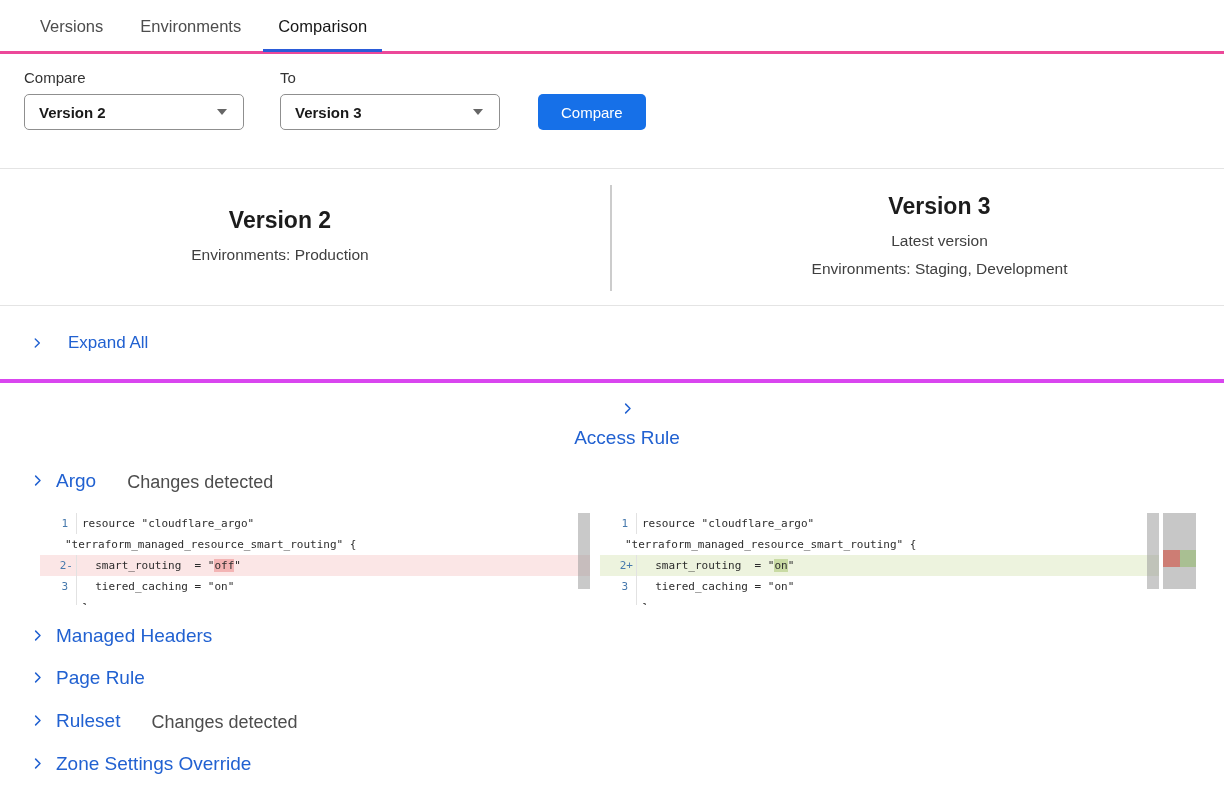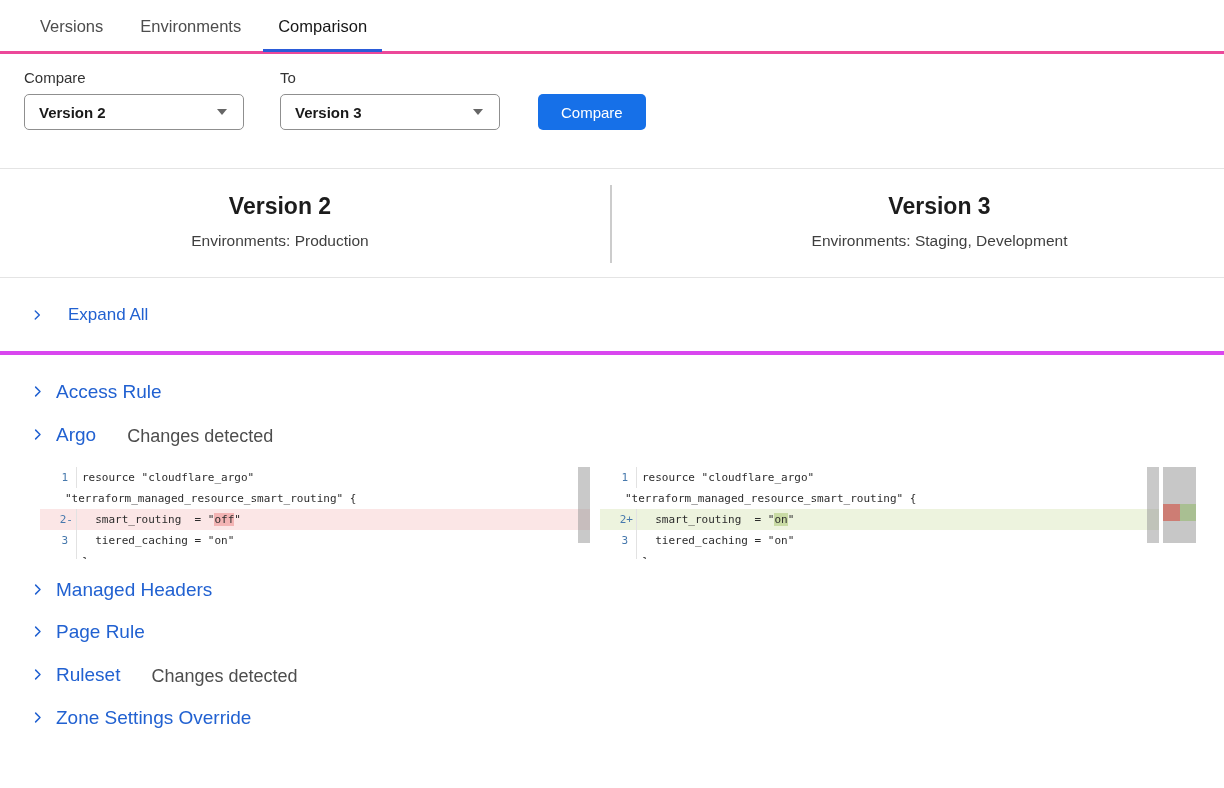--- a/index.html
+++ b/index.html
@@ -80,21 +80,21 @@
     display: flex; align-items: center; gap: 24px;
     padding: 27px 0 26px 30px;
     border-bottom: 4px solid #d946ef;
     color: var(--link, #2161d1); font-size: 17px; cursor: pointer;
   }
   .section-row {
     display: flex; align-items: center; gap: 11px;
     margin: 20px 0 0 30px;
     color: var(--link, #2161d1); font-size: 19px; cursor: pointer;
   }
-  .section-row.first { margin-top: 26px; }
+  .section-row.first { margin-top: 18px; flex-direction: column; }
   .chevron { display: block; flex: none; }
   .badge { font-size: 18px; color: #4d4d4d; margin-left: 20px; padding-top: 3px; }
 
   
   .diff-wrap { display: flex; margin: 20px 0 14px 40px; }
   .code-panel {
     position: relative; height: 92px; overflow: hidden;
     font-family: "DejaVu Sans Mono", monospace;
     font-size: 11px; line-height: 21px; color: #2c2c2c;
     background: #fff;
@@ -157,20 +157,21 @@
 <hr class="divider top-gap">
 
 <section class="version-headers">
   <div class="vh-col-left">
     <div class="vh-title">Version 2</div>
     <div class="vh-sub">Environments: Production</div>
   </div>
   <div class="vh-divider"></div>
   <div class="vh-col-right">
     <div class="vh-title">Version 3</div>
+    <div class="vh-sub">Latest version</div>
     <div class="vh-sub">Environments: Staging, Development</div>
   </div>
 </section>
 
 <div class="expand-row">
   <svg class="chevron" width="14" height="14" viewBox="0 0 24 24" fill="none" stroke="#2161d1" stroke-width="2.4" stroke-linecap="round" stroke-linejoin="round">
       <polyline points="9,5 16,12 9,19"></polyline>
     </svg>
   <span>Expand All</span>
 </div>

